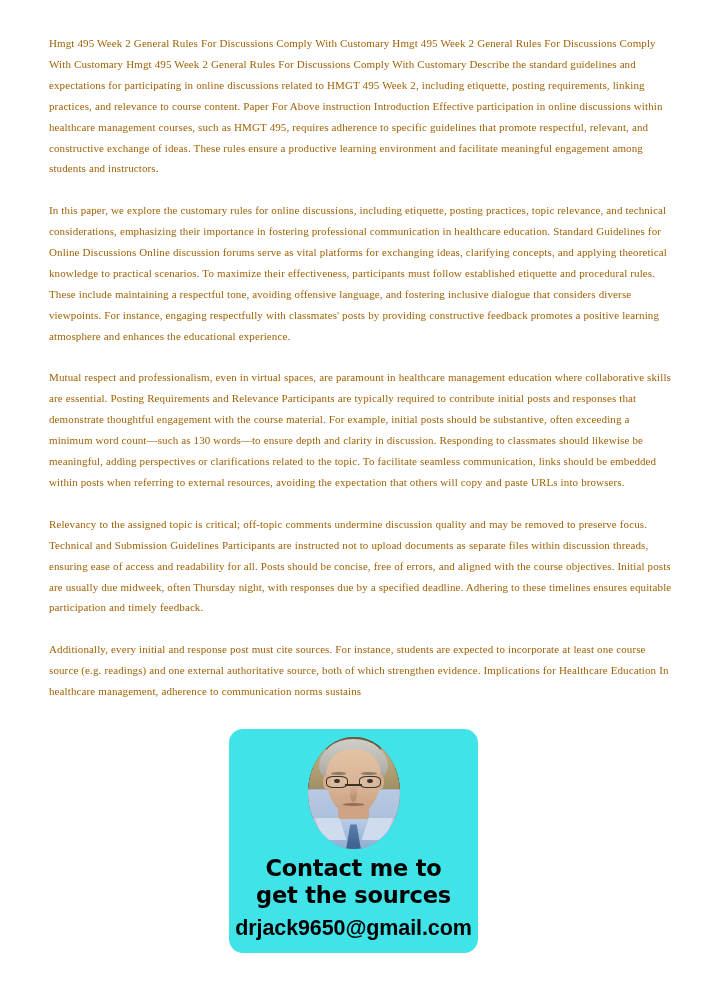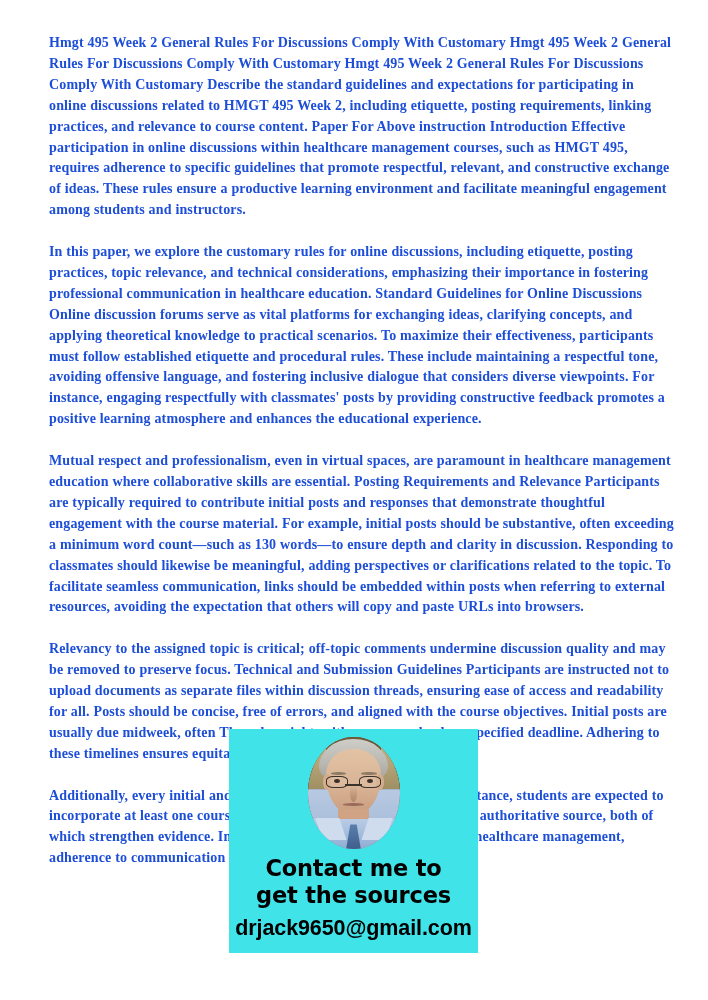--- a/index.html
+++ b/index.html
@@ -27,45 +27,45 @@
   }
 
   #doc-body {
     position: absolute;
     left: 49px;
     top: 33px;
     width: 626px;
   }
 
   .para {
-    font-size: 14px;
+    font-size: 11px;
     line-height: 20.9px;
     text-align: left;
     margin: 0 0 20.9px 0;
-    color: #1d4ed8;
+    color: #a16207;
     letter-spacing: 0.01em;
     word-spacing: 0.01em;
-    font-weight: bold;
   }
   .para:last-child { margin-bottom: 0; }
 
   
   #contact-card {
     position: absolute;
     left: 229px;
     top: 729px;
     width: 249px;
     height: 224px;
     background: #40E3E8;
     box-sizing: border-box;
     display: flex;
     flex-direction: column;
     align-items: center;
     z-index: 10;
     overflow: hidden;
+    border-radius: 14px;
   }
 
   #avatar {
     margin-top: 8px;
     width: 92px;
     height: 112px;
     border-radius: 50% / 50%;
     overflow: hidden;
     position: relative;
     background: #6b5a3e;

